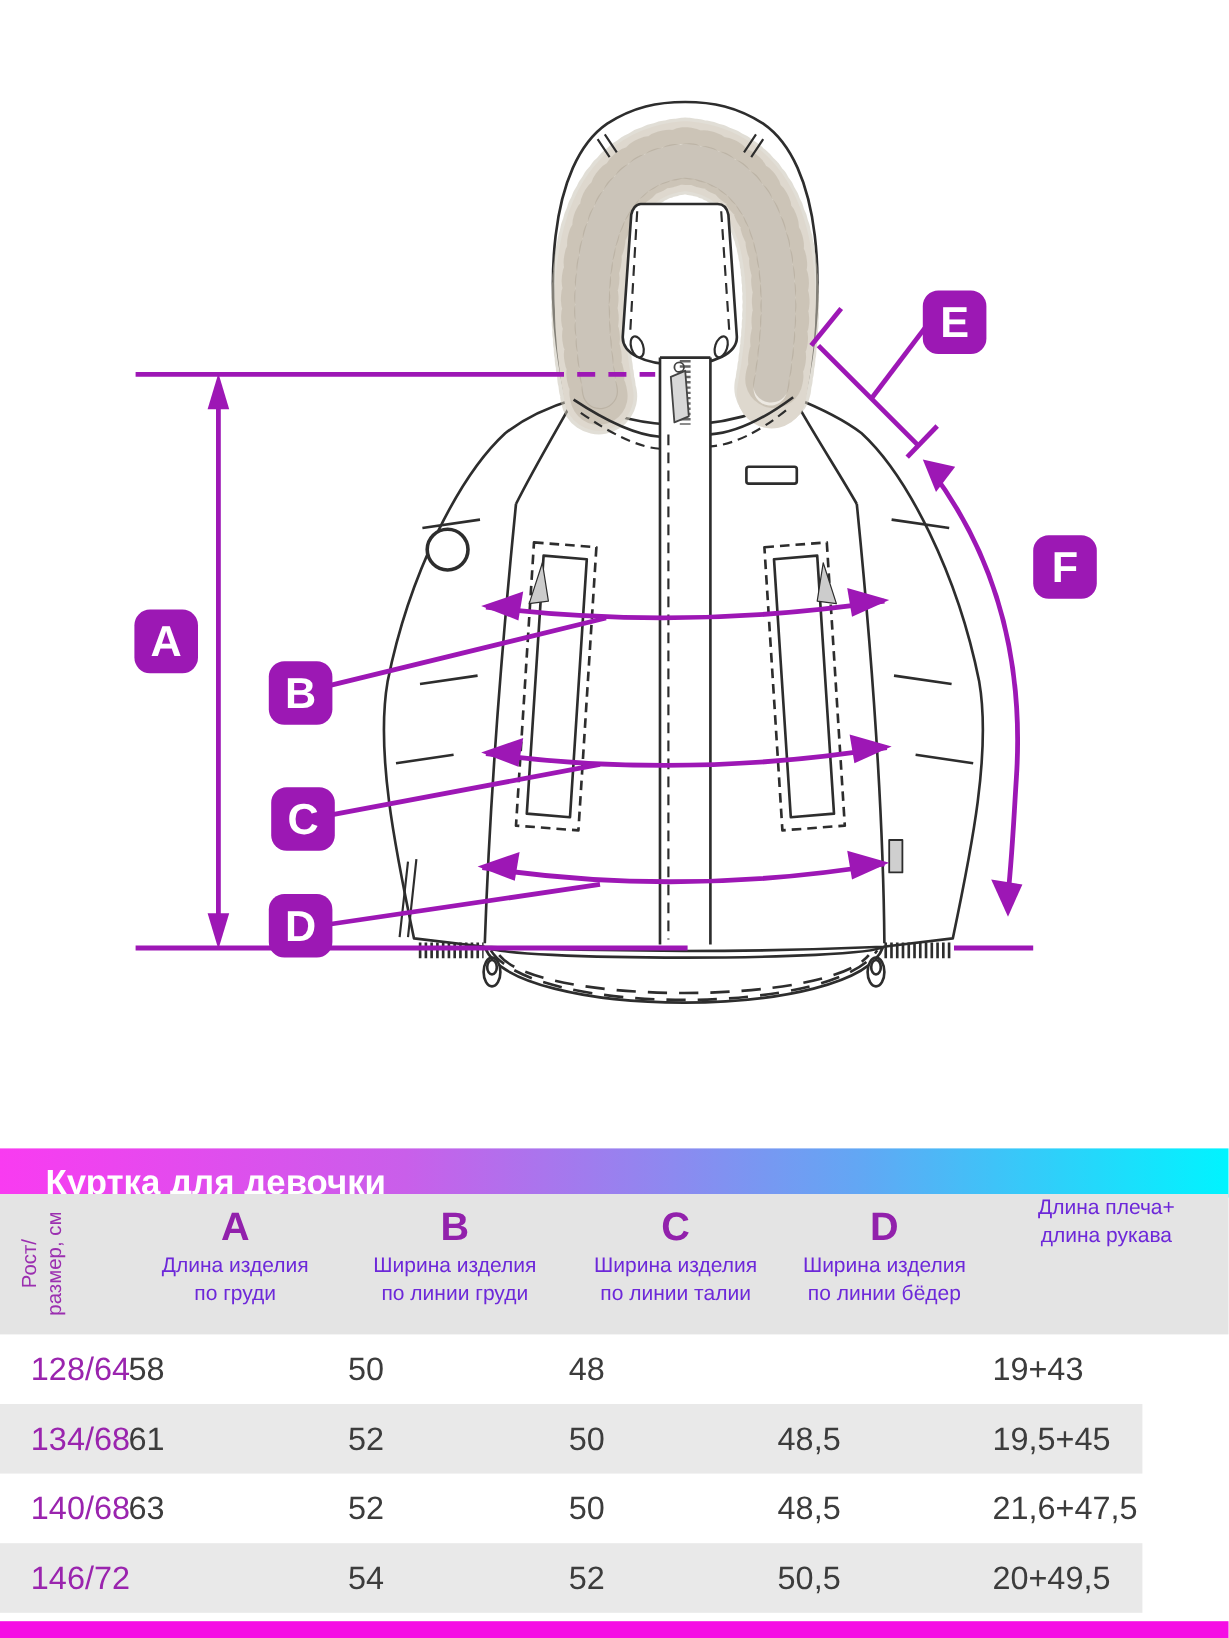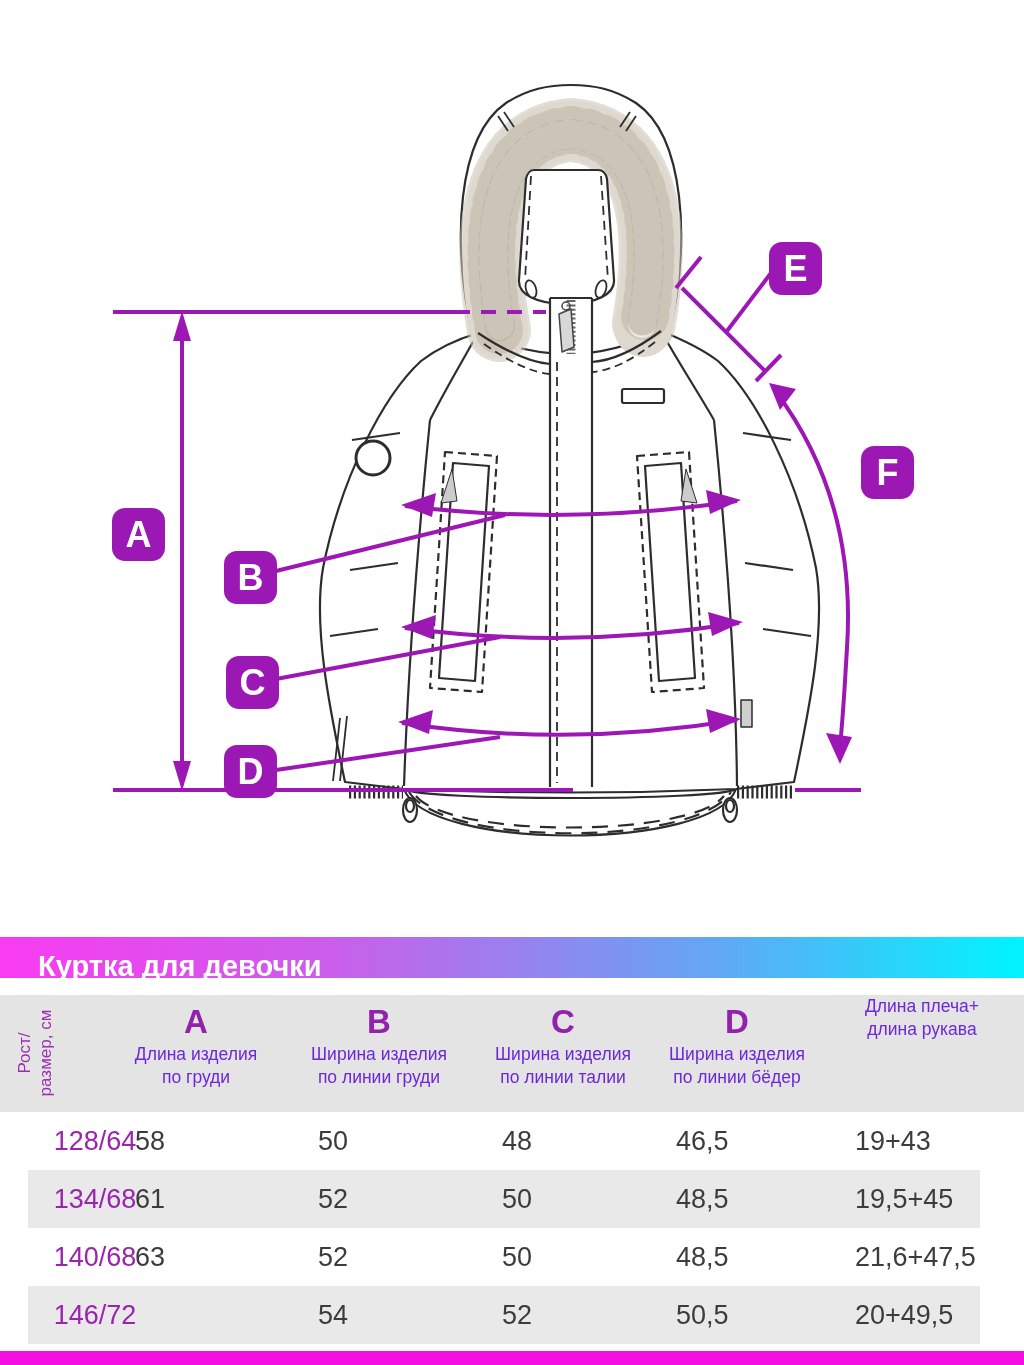--- a/index.html
+++ b/index.html
@@ -10,34 +10,34 @@
   .badge{position:absolute;width:53px;height:53px;border-radius:13px;background:#9C18B4;
          color:#fff;font-weight:bold;font-size:36px;display:flex;align-items:center;
          justify-content:center;z-index:5;}
   #badge-a{left:112px;top:508px}
   #badge-b{left:224px;top:551px}
   #badge-c{left:226px;top:656px}
   #badge-d{left:224px;top:745px}
   #badge-e{left:769px;top:242px}
   #badge-f{left:861px;top:446px}
   
-  #title-bar{position:absolute;left:0;top:937px;width:1024px;height:41px;
+  #title-bar{position:absolute;left:0;top:957px;width:1024px;height:41px;
     background:linear-gradient(90deg,#F93BF1 0%,#C95FEA 33%,#62A7F4 70%,#00F4FF 100%);}
   #title-bar .t{position:absolute;left:38px;top:0;line-height:58px;color:#fff;
     font-size:29px;font-weight:bold;}
   
   #head-band{position:absolute;left:0;top:995px;width:1024px;height:117px;background:#E4E4E4;}
   .corner-label{position:absolute;left:-29px;top:1031px;width:130px;height:44px;
     transform:rotate(-90deg);text-align:center;color:#9B2FB0;font-size:17px;line-height:21px;}
   .col{position:absolute;top:995px;height:117px;width:178px;text-align:center;}
   .col .letter{display:block;margin-top:6px;line-height:42px;font-size:33px;font-weight:bold;color:#9221AC;}
   .col .d1,.col .d2{display:block;font-size:17.5px;line-height:23px;color:#6d28d9;}
   .cx0{left:107px}.cx1{left:290px}.cx2{left:474px}.cx3{left:648px}.cx4{left:827px;width:190px}
   
-  .row{position:absolute;left:0;width:952px;height:58px;margin-left:28px;}
+  .row{position:absolute;left:0;width:952px;height:58px;}
   .row.alt{background:#E9E9E9;}
   #row0{top:1112px}#row1{top:1170px}#row2{top:1228px}#row3{top:1286px}
   .size-cell{position:absolute;left:12px;width:110px;text-align:center;line-height:58px;
     font-size:27px;color:#9A24AE;}
   .val{position:absolute;width:178px;text-align:left;line-height:58px;font-size:27px;color:#3C3C3C;}
   .vx0{left:107px}.vx1{left:290px}.vx2{left:474px}.vx3{left:648px}.vx4{left:827px;width:190px}
   #bottom-bar{position:absolute;left:0;top:1351px;width:1024px;height:14px;background:#F50EE4;}
 </style>
 </head>
 <body>
@@ -200,21 +200,20 @@
   <div class="col cx4">
     <span class="d1">Длина плеча+</span>
     <span class="d2">длина рукава</span>
   </div>
 
   <div class="row" id="row0">
     <span class="size-cell">128/64</span>
     <span class="val vx0">58</span>
     <span class="val vx1">50</span>
     <span class="val vx2">48</span>
-    <span class="val vx3">46,5</span>
     <span class="val vx4">19+43</span>
   </div>
   <div class="row alt" id="row1">
     <span class="size-cell">134/68</span>
     <span class="val vx0">61</span>
     <span class="val vx1">52</span>
     <span class="val vx2">50</span>
     <span class="val vx3">48,5</span>
     <span class="val vx4">19,5+45</span>
   </div>

